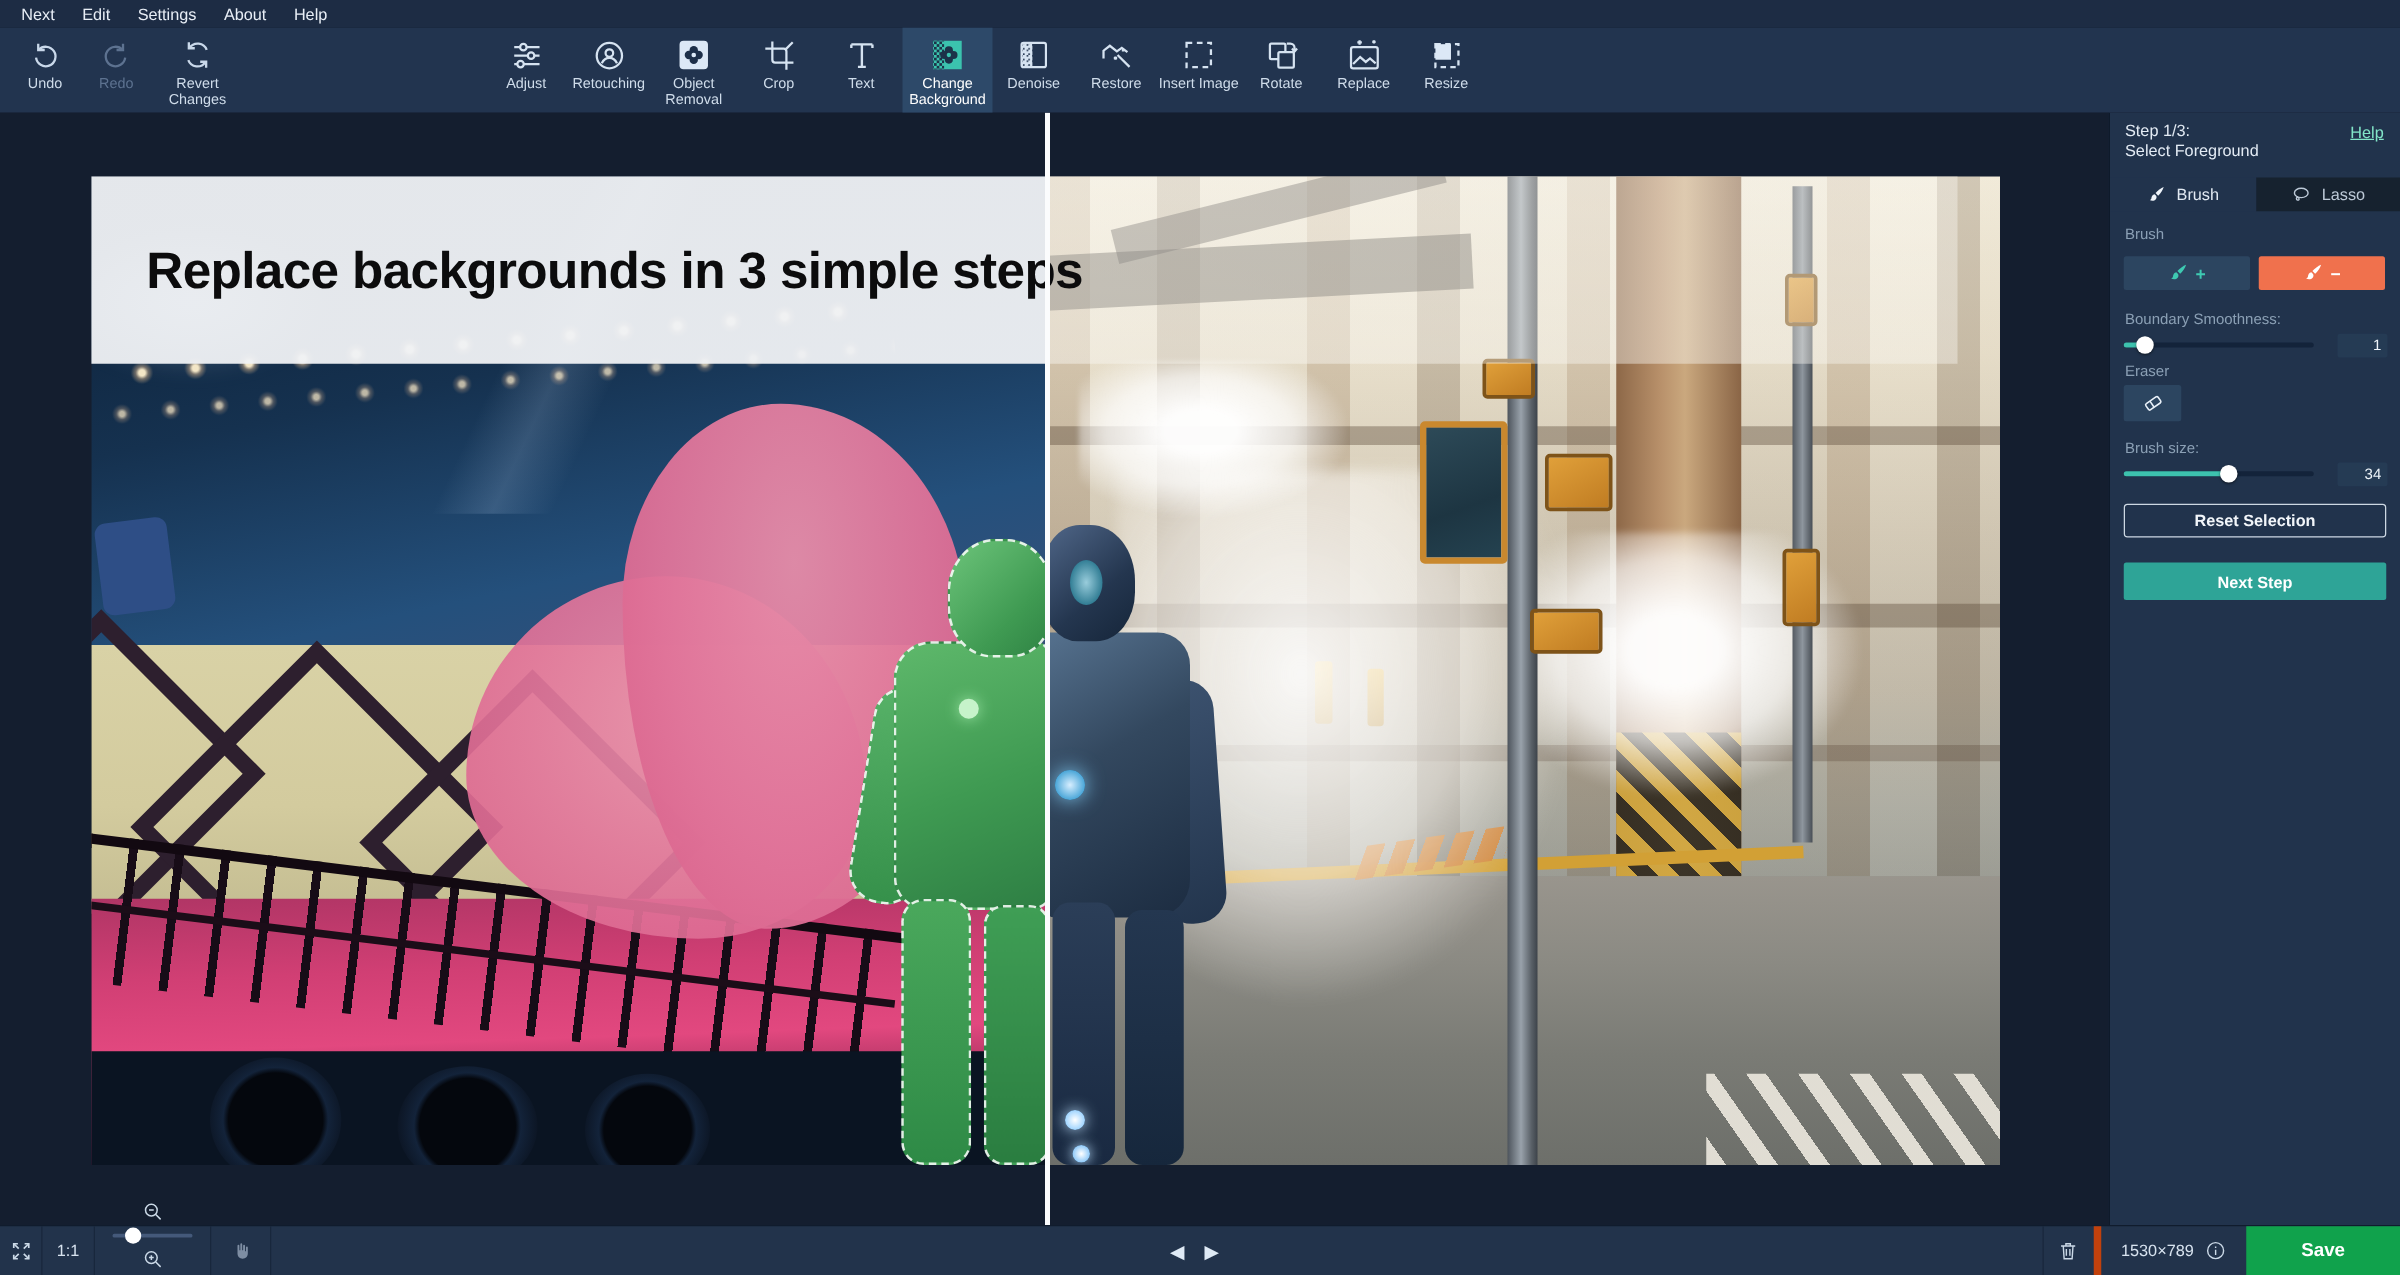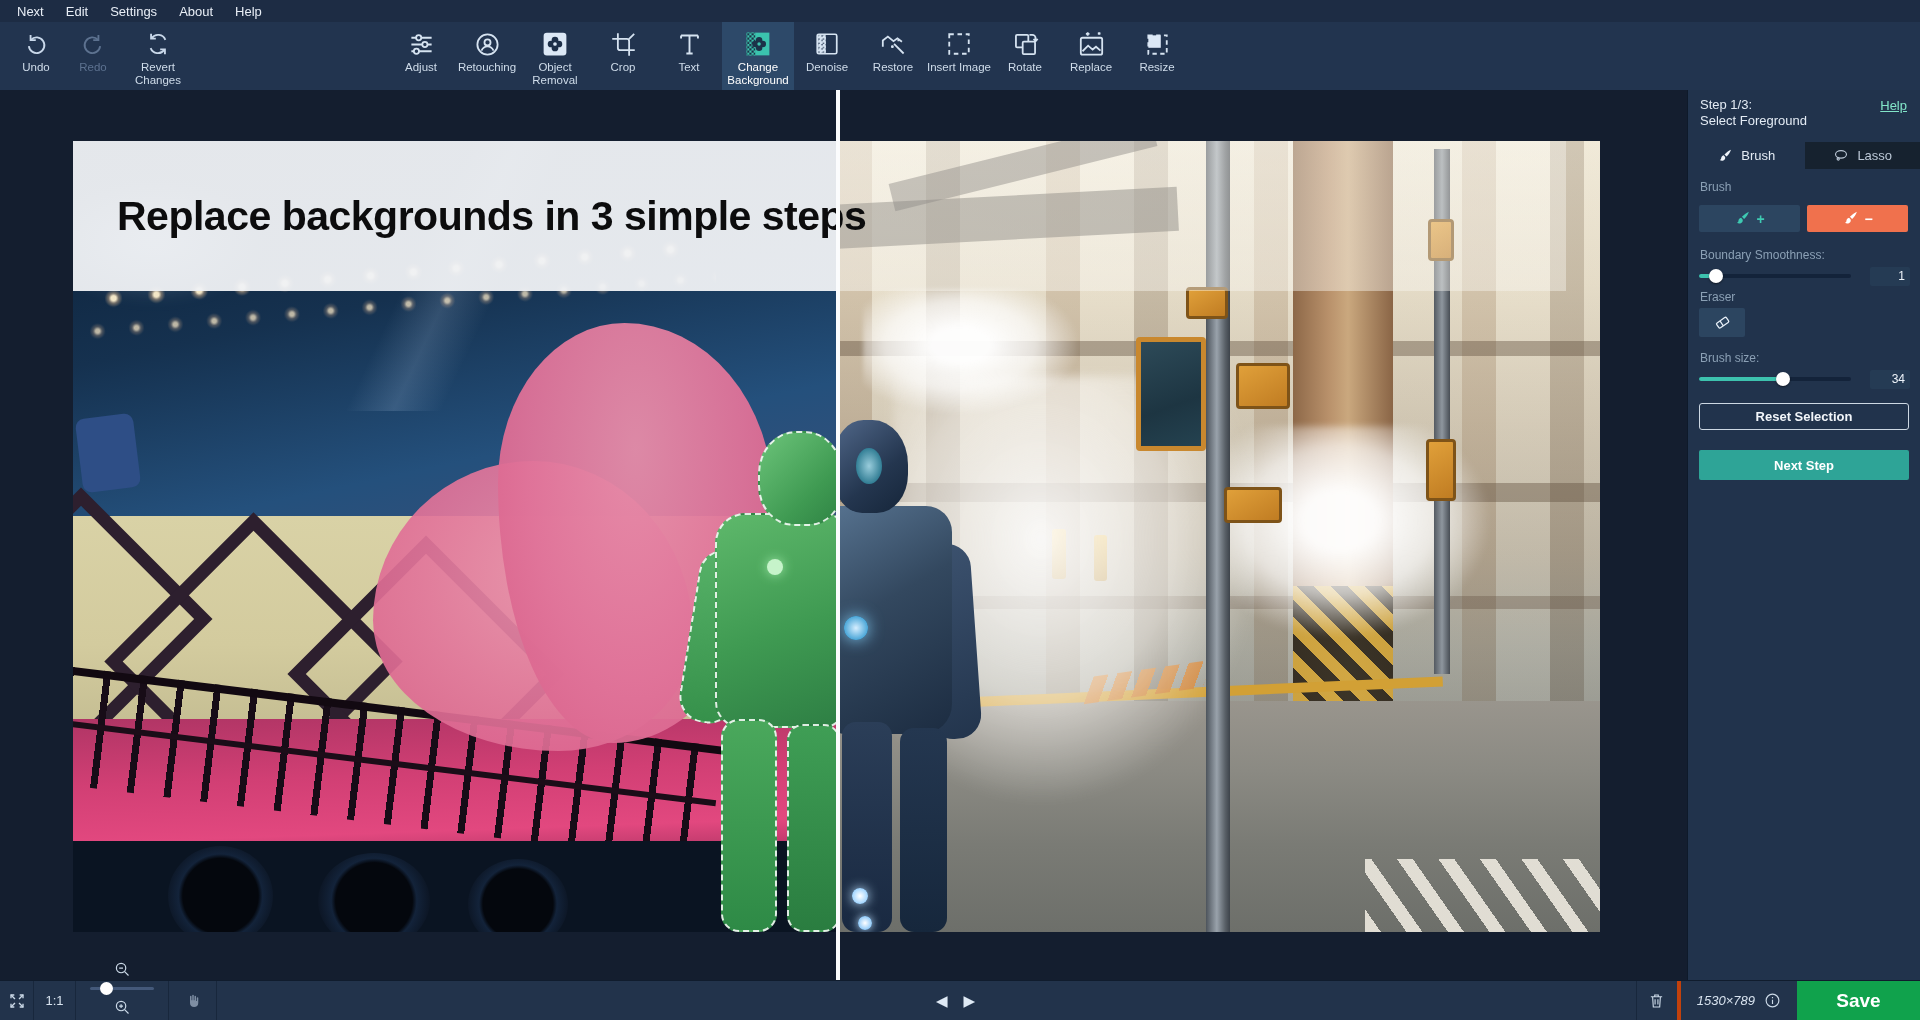--- a/index.html
+++ b/index.html
@@ -181,22 +181,22 @@
   
   .statusbar{position:absolute;left:0;top:980px;width:1920px;height:40px;background:#22334b;border-top:1px solid #101c2d;box-sizing:border-box;}
   .sb-seg{height:39px;display:flex;align-items:center;justify-content:center;border-right:1px solid #18273c;box-sizing:border-box;color:#cbd9e7;}
   .sb-left{position:absolute;left:0;top:0;display:flex;height:39px;}
   .sb-text{font-size:13px;color:#d8e3ef;}
   .zoomgroup{display:flex;align-items:center;gap:9px;padding:0 14px;flex-direction:column;}
   .ztrack{position:relative;width:64px;height:3px;background:#44597a;border-radius:2px;}
   .zthumb{position:absolute;left:10px;top:-5px;width:13px;height:13px;border-radius:50%;background:#ffffff;}
   .sb-center{position:absolute;left:936px;top:0;height:39px;display:flex;align-items:center;gap:16px;color:#dfeaf5;font-size:15px;}
   .sb-right{position:absolute;right:0;top:0;display:flex;height:39px;align-items:center;}
-  .res-group{display:flex;align-items:center;gap:9px;padding:0 16px;height:39px;border-left:4px solid #c2410c;font-style:italic;}
-  .save-btn{width:123px;height:39px;background:#10a24c;color:#ffffff;font-size:19px;font-weight:bold;
+  .res-group{display:flex;align-items:center;gap:9px;padding:0 16px;height:39px;border-left:6px solid #c2410c;}
+  .save-btn{width:123px;height:39px;background:#10a24c;color:#ffffff;font-size:15px;font-weight:bold;
             display:flex;align-items:center;justify-content:center;}
   .trash-seg{width:40px;height:39px;display:flex;align-items:center;justify-content:center;border-left:1px solid #18273c;color:#cbd9e7;}
 </style>
 </head>
 <body>
 
 <div class="menubar">
   <span class="menu-item">Next</span>
   <span class="menu-item">Edit</span>
   <span class="menu-item">Settings</span>

